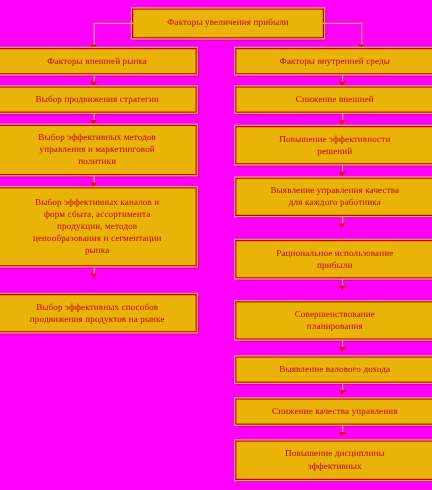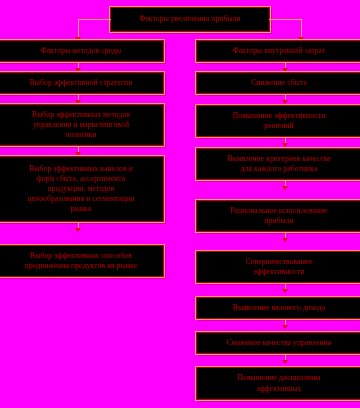--- a/index.html
+++ b/index.html
@@ -18,21 +18,21 @@
     position: relative;
     width: 360px;
     height: 408px;
     background: #FF00FF;
   }
 
   
   .box {
     position: absolute;
     box-sizing: border-box;
-    background: #000000;
+    background: #eab308;
     border: 1px solid #C00000;
     outline: 1px solid #F4A07A;
     color: #C00000;
     font-size: 7.6px;
     line-height: 1.32;
     text-align: center;
     display: flex;
     align-items: center;
     justify-content: flex-start;
     padding: 1px 3px;
@@ -79,28 +79,28 @@
   <div class="vline" style="left:110px; top:19px; width:1px; height:1px;"></div>
   <div class="hline" style="left:78px; top:19px; width:33px;"></div>
   <div class="vline" style="left:78px; top:19px; height:20px;"></div>
   <div class="arrow" style="left:75px; top:37px;"></div>
 
   <div class="hline" style="left:269px; top:19px; width:33px;"></div>
   <div class="vline" style="left:301px; top:19px; height:20px;"></div>
   <div class="arrow" style="left:298px; top:37px;"></div>
 
   <div class="box shadow" style="left:-2px; top:40px; width:166px; height:22px;">
-    <span class="txt">Факторы методов среды</span>
+    <span class="txt">Факторы внешней рынка</span>
   </div>
 
   <div class="vline" style="left:78px; top:62px; height:9px;"></div>
   <div class="arrow" style="left:75px; top:68px;"></div>
 
   <div class="box shadow" style="left:-2px; top:72px; width:166px; height:22px;">
-    <span class="txt">Выбор эффективной стратегии</span>
+    <span class="txt">Выбор продвижения стратегии</span>
   </div>
 
   <div class="vline" style="left:78px; top:94px; height:9px;"></div>
   <div class="arrow" style="left:75px; top:100px;"></div>
 
   <div class="box shadow" style="left:-2px; top:104px; width:166px; height:42px;">
     <span class="txt">Выбор эффективных методов
 управления и маркетинговой
 политики</span>
   </div>
@@ -118,60 +118,60 @@
 
   <div class="vline" style="left:78px; top:222px; height:9px;"></div>
   <div class="arrow" style="left:75px; top:228px;"></div>
 
   <div class="box shadow" style="left:-2px; top:245px; width:166px; height:32px;">
     <span class="txt">Выбор эффективных способов
 продвижения продуктов на рынке</span>
   </div>
 
   <div class="box shadow" style="left:196px; top:40px; width:166px; height:22px;">
-    <span class="txt">Факторы внутренней затрат</span>
+    <span class="txt">Факторы внутренней среды</span>
   </div>
 
   <div class="vline" style="left:285px; top:62px; height:9px;"></div>
   <div class="arrow" style="left:282px; top:68px;"></div>
 
   <div class="box shadow" style="left:196px; top:72px; width:166px; height:22px;">
-    <span class="txt">Снижение сбыта</span>
+    <span class="txt">Снижение внешней</span>
   </div>
 
   <div class="vline" style="left:285px; top:94px; height:9px;"></div>
   <div class="arrow" style="left:282px; top:100px;"></div>
 
   <div class="box shadow" style="left:196px; top:105px; width:166px; height:32px;">
     <span class="txt">Повышение эффективности
 решений</span>
   </div>
 
   <div class="vline" style="left:285px; top:137px; height:9px;"></div>
   <div class="arrow" style="left:282px; top:143px;"></div>
 
   <div class="box shadow" style="left:196px; top:148px; width:166px; height:32px;">
-    <span class="txt">Выявление критериев качества
+    <span class="txt">Выявление управления качества
 для каждого работника</span>
   </div>
 
   <div class="vline" style="left:285px; top:180px; height:9px;"></div>
   <div class="arrow" style="left:282px; top:186px;"></div>
 
   <div class="box shadow" style="left:196px; top:200px; width:166px; height:32px;">
     <span class="txt">Рациональное использование
 прибыли</span>
   </div>
 
   <div class="vline" style="left:285px; top:232px; height:9px;"></div>
   <div class="arrow" style="left:282px; top:238px;"></div>
 
   <div class="box shadow" style="left:196px; top:251px; width:166px; height:32px;">
     <span class="txt">Совершенствование
-эффективности</span>
+планирования</span>
   </div>
 
   <div class="vline" style="left:285px; top:283px; height:9px;"></div>
   <div class="arrow" style="left:282px; top:289px;"></div>
 
   <div class="box shadow" style="left:196px; top:297px; width:166px; height:22px;">
     <span class="txt">Выявление валового дохода</span>
   </div>
 
   <div class="vline" style="left:285px; top:319px; height:9px;"></div>

